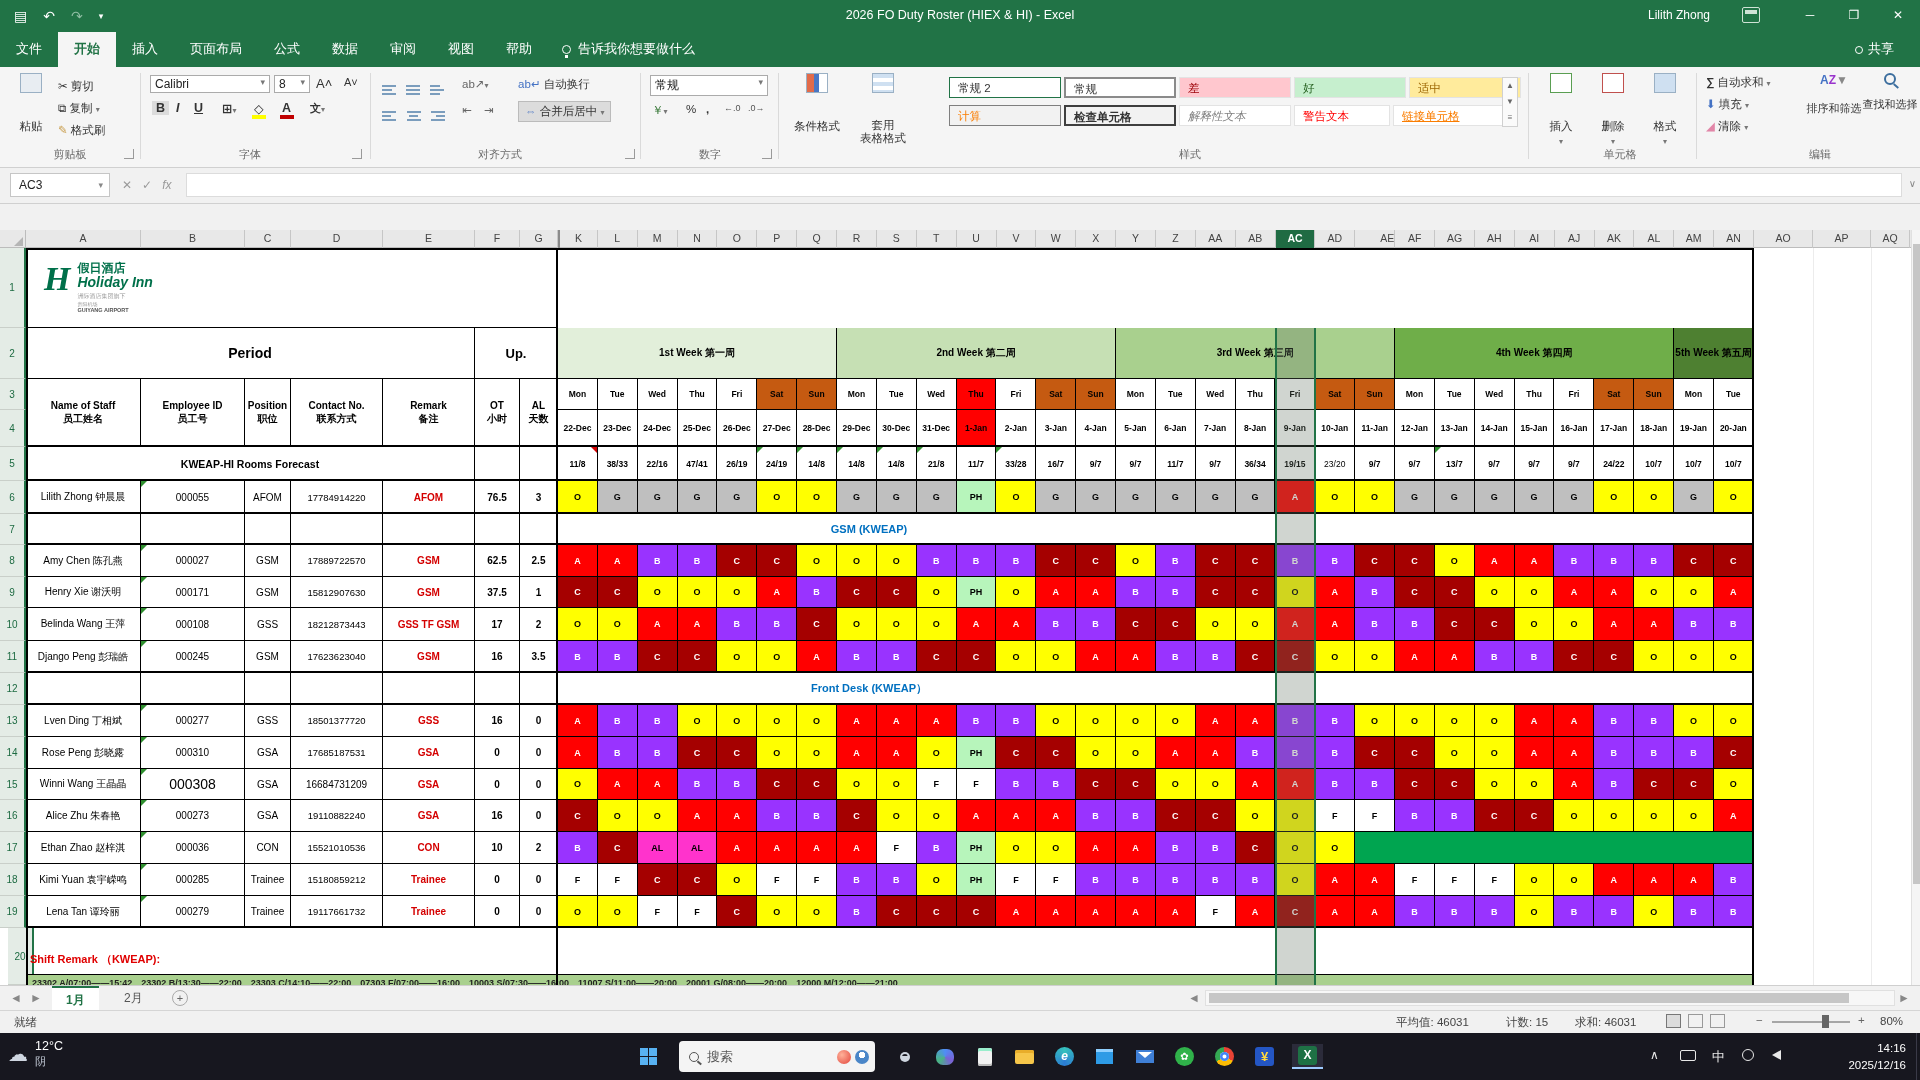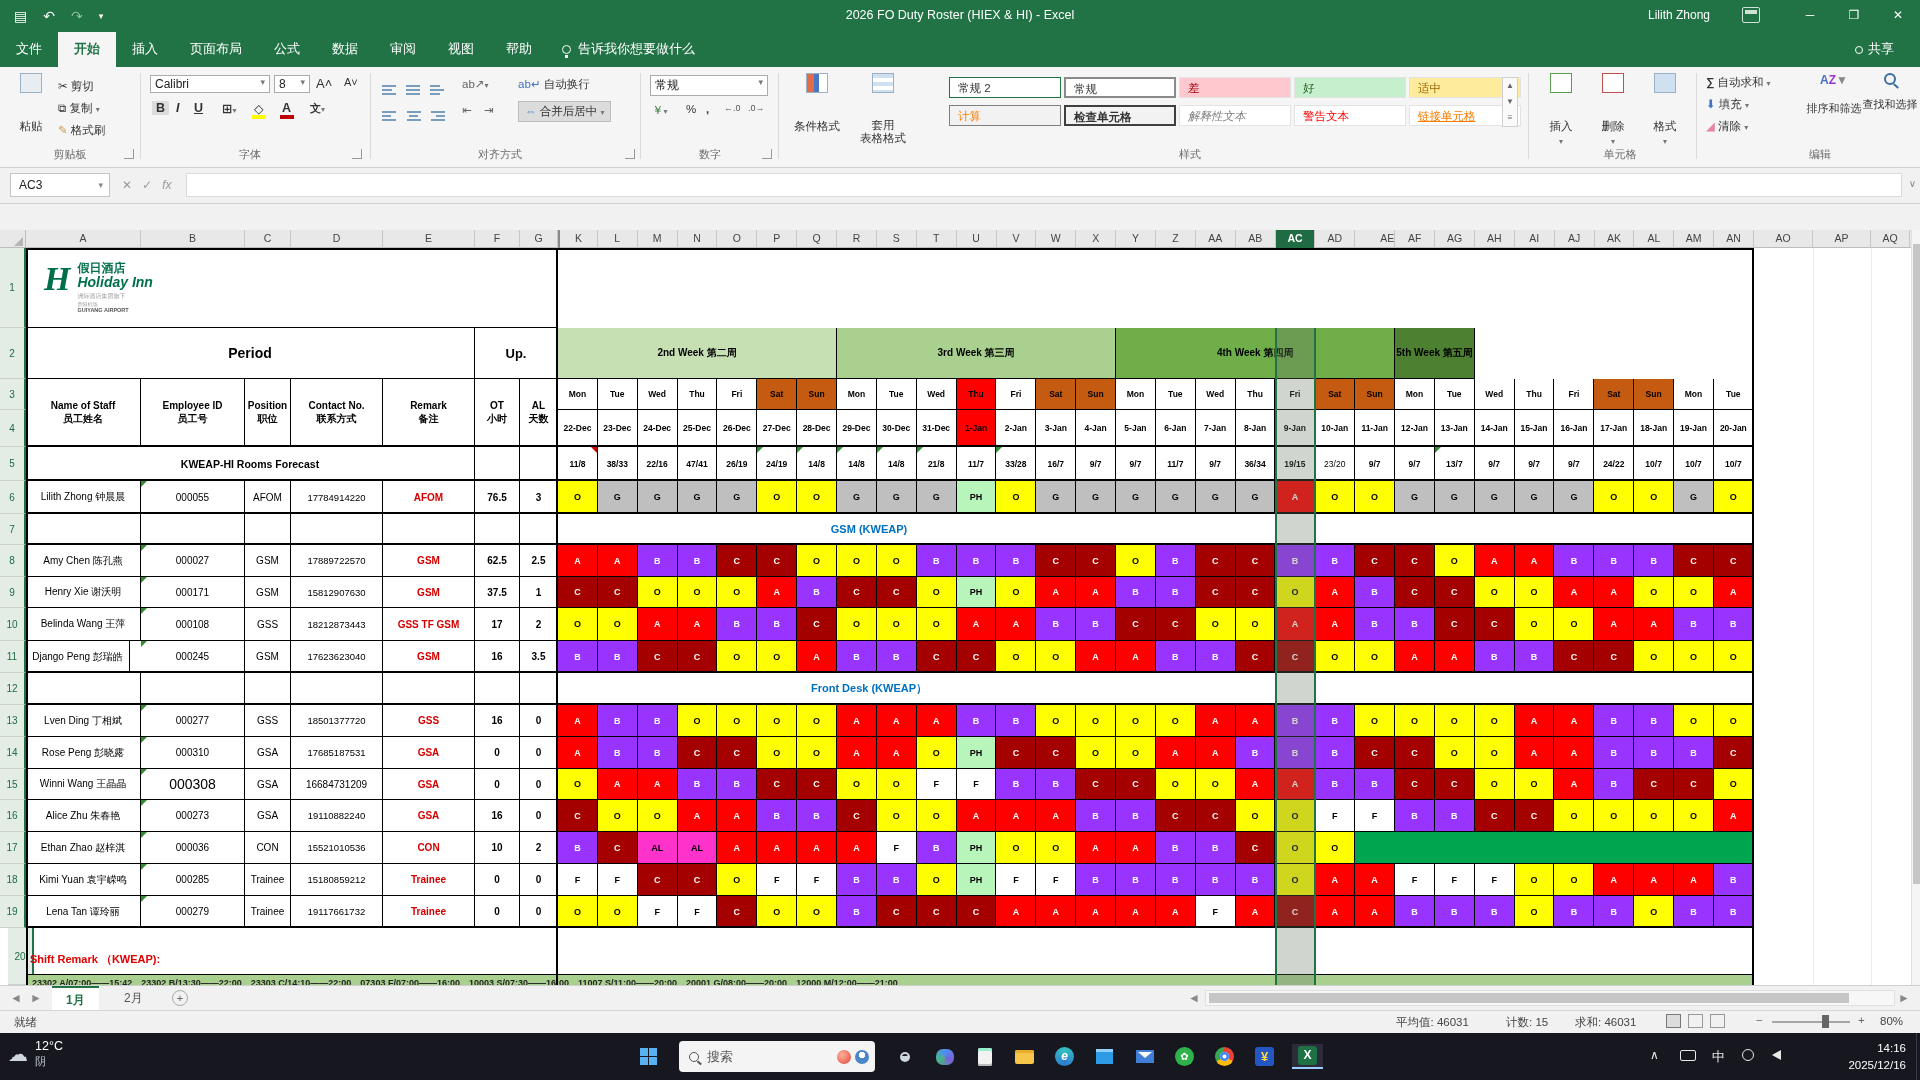--- a/index.html
+++ b/index.html
@@ -216,21 +216,21 @@
       <div class="tile" style="width:112px;border:1px solid #217346;">常规 2</div>
       <div class="tile" style="width:112px;border:2px solid #8a8a8a;">常规</div>
       <div class="tile" style="width:112px;background:#ffc7ce;color:#9c0006;">差</div>
       <div class="tile" style="width:112px;background:#c6efce;color:#276221;">好</div>
       <div class="tile" style="width:112px;background:#ffeb9c;color:#9c6500;">适中</div>
     </div>
     <div class="tilerow" style="left:922px;top:38px;">
       <div class="tile" style="width:112px;background:#f2f2f2;color:#fa7d00;border:1px solid #7f7f7f;">计算</div>
       <div class="tile" style="width:112px;background:#f2f2f2;border:2px solid #3f3f3f;font-weight:bold;">检查单元格</div>
       <div class="tile" style="width:112px;font-style:italic;color:#7f7f7f;">解释性文本</div>
-      <div class="tile" style="width:112px;color:#ff0000;">警告文本</div>
+      <div class="tile" style="width:96px;color:#ff0000;">警告文本</div>
       <div class="tile" style="width:112px;color:#fa7d00;text-decoration:underline;">链接单元格</div>
     </div>
     <div style="position:absolute;left:1502px;top:10px;width:16px;height:50px;border:1px solid #d0d0d0;background:#fafafa;font-size:8px;color:#666;text-align:center;line-height:16px;">▲<br>▼<br>≡</div>
     <div class="grp-label" style="left:1150px;width:80px;">样式</div>
     <div class="gsep" style="left:1528px;"></div>
 
     <div class="rbtn-lg" style="left:1538px;width:46px;">
       <div class="icongrid" style="border-color:#5a9e52;"></div>
       <div style="margin-top:26px;"><span>插入</span><br><span style="font-size:8px;color:#777;">▾</span></div>
     </div>
@@ -344,20 +344,21 @@
             <b style="font-size:14px;font-style:italic;display:block;">Holiday Inn</b>
             <span style="font-size:6px;color:#9a9a9a;display:block;margin-top:3px;">洲际酒店集团旗下</span>
             <span style="font-size:5px;color:#9a9a9a;display:block;margin-top:2px;">贵阳机场</span>
             <b style="font-size:5.5px;color:#555;display:block;">GUIYANG AIRPORT</b>
           </span>
         </div>
       </div>
       <div class="cell" style="left: 26px; top: 80px; width: 449px; height: 51px; font-weight: bold; font-size: 14px;">Period</div>
       <div class="cell" style="left: 475px; top: 80px; width: 83px; height: 51px; font-weight: bold; font-size: 13px;">Up.</div>
       <div class="drow" style="left: 558px; top: 80px; width: 1196px; height: 51px;">
+        <div class="dcell" style="flex: 0 0 279.067px; background: rgb(226, 239, 218); font-weight: bold; font-size: 10px;">1st Week 第一周</div>
         <div class="dcell" style="flex: 0 0 279.067px; background: rgb(198, 224, 180); font-weight: bold; font-size: 10px;">2nd Week 第二周</div>
         <div class="dcell" style="flex: 0 0 279.067px; background: rgb(169, 208, 142); font-weight: bold; font-size: 10px;">3rd Week 第三周</div>
         <div class="dcell" style="flex: 0 0 279.067px; background: rgb(111, 174, 73); font-weight: bold; font-size: 10px;">4th Week 第四周</div>
         <div class="dcell" style="flex: 0 0 79.7334px; background: rgb(78, 128, 49); font-weight: bold; font-size: 10px;">5th Week 第五周</div>
       </div>
       <div class="cell" style="left: 26px; top: 131px; width: 115px; height: 68px;">
         <div style="text-align:center;font-weight:bold;font-size:10px;line-height:1.25;">Name of Staff<br>员工姓名</div>
       </div>
       <div class="cell" style="left: 141px; top: 131px; width: 104px; height: 68px;">
         <div style="text-align:center;font-weight:bold;font-size:10px;line-height:1.25;">Employee ID<br>员工号</div>
@@ -635,21 +636,21 @@
         <div class="dcell" style="background: rgb(153, 51, 255); color: rgb(255, 255, 255); font-weight: bold; font-size: 9px;">B</div>
         <div class="dcell" style="background: rgb(165, 0, 0); color: rgb(255, 255, 255); font-weight: bold; font-size: 9px;">C</div>
         <div class="dcell" style="background: rgb(165, 0, 0); color: rgb(255, 255, 255); font-weight: bold; font-size: 9px;">C</div>
         <div class="dcell" style="background: rgb(255, 255, 0); color: rgb(0, 0, 0); font-weight: bold; font-size: 9px;">O</div>
         <div class="dcell" style="background: rgb(255, 255, 0); color: rgb(0, 0, 0); font-weight: bold; font-size: 9px;">O</div>
         <div class="dcell" style="background: rgb(255, 0, 0); color: rgb(255, 255, 255); font-weight: bold; font-size: 9px;">A</div>
         <div class="dcell" style="background: rgb(255, 0, 0); color: rgb(255, 255, 255); font-weight: bold; font-size: 9px;">A</div>
         <div class="dcell" style="background: rgb(153, 51, 255); color: rgb(255, 255, 255); font-weight: bold; font-size: 9px;">B</div>
         <div class="dcell" style="background: rgb(153, 51, 255); color: rgb(255, 255, 255); font-weight: bold; font-size: 9px;">B</div>
       </div>
-      <div class="cell" style="left: 26px; top: 393px; width: 104px; height: 32px; font-size: 10px;">Django Peng 彭瑞皓</div>
+      <div class="cell" style="left: 26px; top: 393px; width: 115px; height: 32px; font-size: 10px;">Django Peng 彭瑞皓</div>
       <div class="cell gtri" style="left: 141px; top: 393px; width: 104px; height: 32px; font-size: 10px;">000245</div>
       <div class="cell" style="left: 245px; top: 393px; width: 46px; height: 32px; font-size: 10px;">GSM</div>
       <div class="cell" style="left: 291px; top: 393px; width: 92px; height: 32px; font-size: 9.5px;">17623623040</div>
       <div class="cell" style="left: 383px; top: 393px; width: 92px; height: 32px; font-size: 10px; color: rgb(212, 0, 0); font-weight: bold;">GSM</div>
       <div class="cell" style="left: 475px; top: 393px; width: 45px; height: 32px; font-size: 10px; font-weight: bold;">16</div>
       <div class="cell" style="left: 520px; top: 393px; width: 38px; height: 32px; font-size: 10px; font-weight: bold;">3.5</div>
       <div class="drow" style="left: 558px; top: 393px; width: 1196px; height: 32px;">
         <div class="dcell" style="background: rgb(153, 51, 255); color: rgb(255, 255, 255); font-weight: bold; font-size: 9px;">B</div>
         <div class="dcell" style="background: rgb(153, 51, 255); color: rgb(255, 255, 255); font-weight: bold; font-size: 9px;">B</div>
         <div class="dcell" style="background: rgb(165, 0, 0); color: rgb(255, 255, 255); font-weight: bold; font-size: 9px;">C</div>

